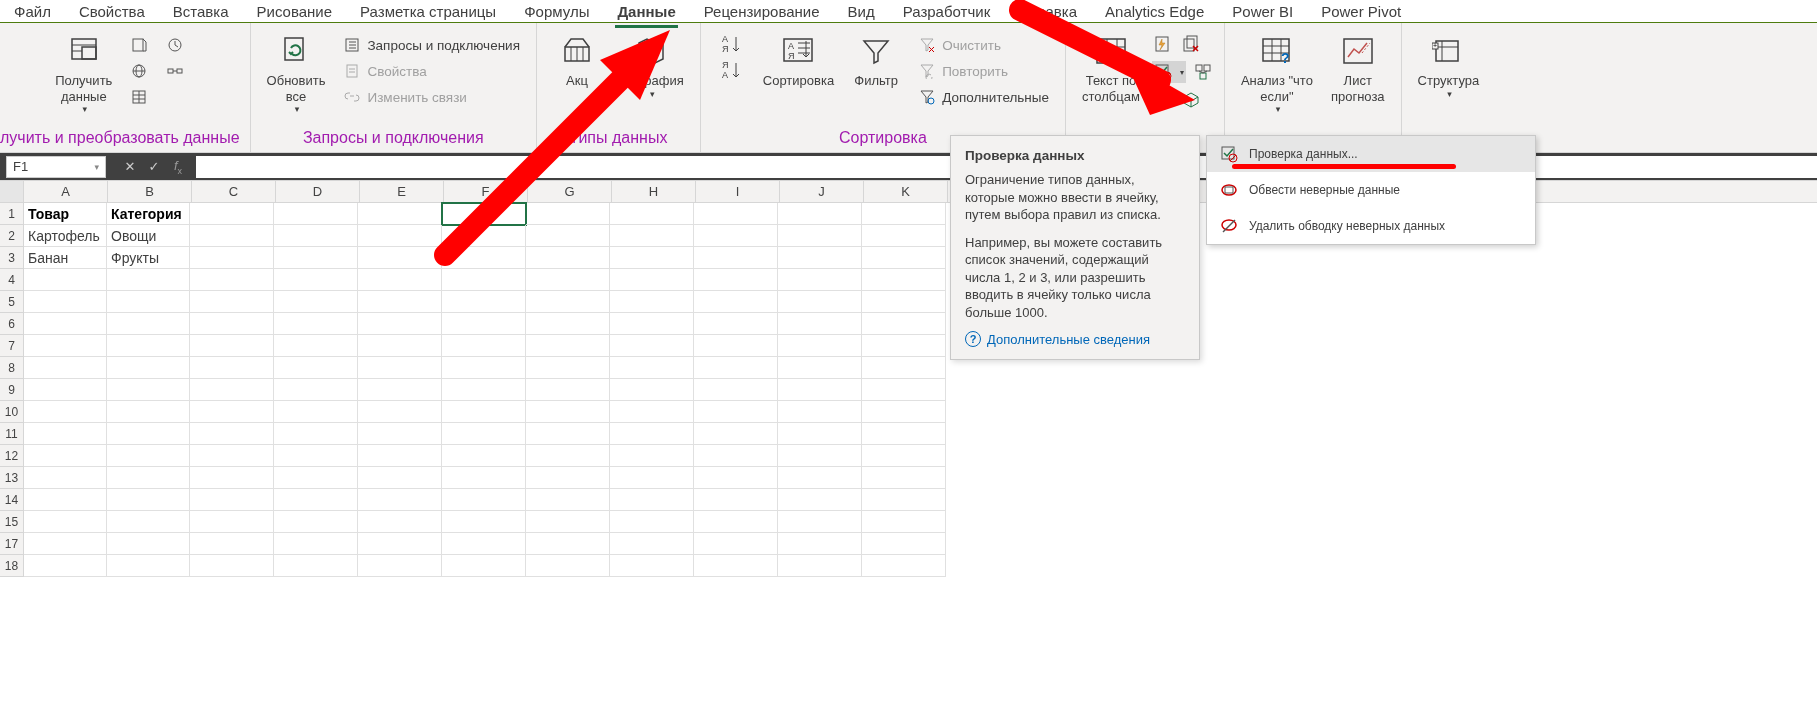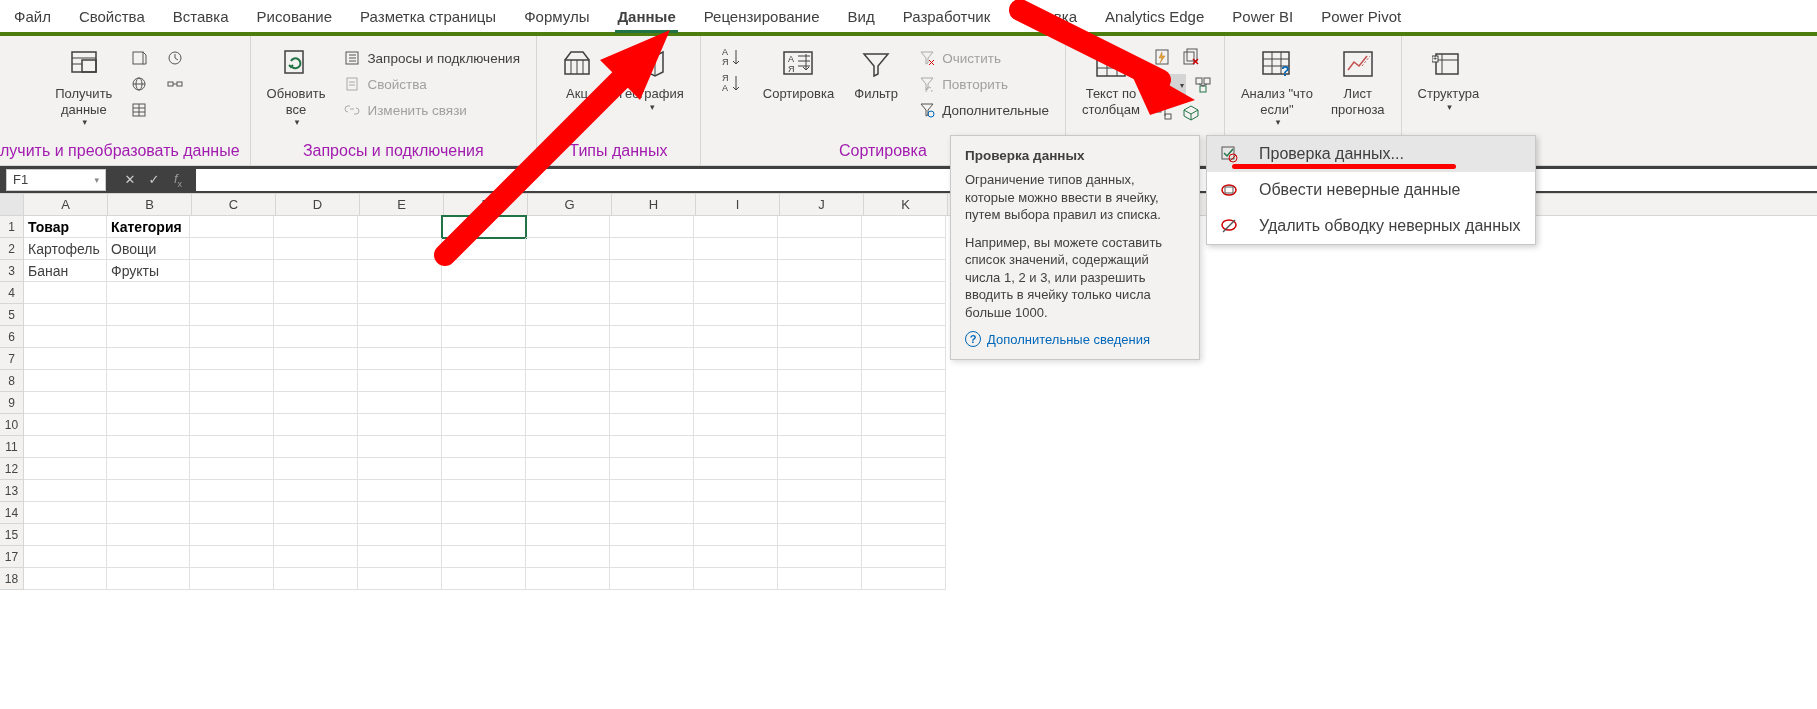--- a/index.html
+++ b/index.html
@@ -1,19 +1,19 @@
 <!DOCTYPE html>
 <html><head>
 <meta charset="utf-8">
 <style>
   * { box-sizing: border-box; margin: 0; padding: 0; font-family: "Segoe UI", Arial, sans-serif; }
   body { background: #fff; width: 1817px; height: 709px; overflow: hidden; position: relative; font-size: 14px; color: #404040; }
 
   
-  .tabs { display: flex; align-items: center; height: 36px; padding-left: 0; border-bottom: 4px solid #4d7c0f; background: #fff; }
+  .tabs { display: flex; align-items: center; height: 23px; padding-left: 0; border-bottom: 1px solid #4d7c0f; background: #fff; }
   .tab { padding: 8px 14px 7px; font-size: 15px; color: #404040; cursor: pointer; position: relative; }
   .tab.active { font-weight: 600; }
   .tab.active::after { content: ""; position: absolute; left: 12px; right: 12px; bottom: -1px; height: 3px; background: #217346; }
 
   
   .ribbon { display: flex; height: 130px; background: #f3f2f1; border-bottom: 1px solid #d6d6d6; }
   .group { display: flex; flex-direction: column; align-items: center; justify-content: flex-start; padding: 4px 10px 2px; border-right: 1px solid #d6d6d6; }
   .group-body { display: flex; align-items: flex-start; flex: 1; gap: 6px; }
   .group-label { font-size: 16px; color: #a21caf; text-align: center; padding: 2px 0 3px; }
   .big-btn { display: flex; flex-direction: column; align-items: center; justify-content: flex-start; padding: 4px 6px; min-width: 60px; cursor: pointer; text-align: center; line-height: 1.2; font-size: 13px; }
@@ -47,21 +47,21 @@
 
   
   .tooltip-pop { position: absolute; left: 950px; top: 135px; width: 250px; background: #f3f2f1; border: 1px solid #c8c8c8; box-shadow: 2px 2px 6px rgba(0,0,0,0.15); padding: 12px 14px; font-size: 13px; color: #404040; z-index: 10; }
   .tooltip-pop .tt-title { font-weight: 700; margin-bottom: 8px; font-size: 13.5px; }
   .tooltip-pop p { margin-bottom: 10px; line-height: 1.35; }
   .tooltip-pop .more { color: #0067b8; display: flex; align-items: center; gap: 6px; cursor: pointer; }
   .tooltip-pop .more .q { width: 16px; height: 16px; border: 1.5px solid #0067b8; border-radius: 50%; display: inline-flex; align-items: center; justify-content: center; font-size: 11px; font-weight: 700; }
 
   
   .dropdown { position: absolute; left: 1206px; top: 135px; width: 330px; background: #fff; border: 1px solid #c8c8c8; box-shadow: 2px 2px 6px rgba(0,0,0,0.2); z-index: 20; }
-  .dropdown .item { display: flex; align-items: center; gap: 20px; padding: 8px 12px; font-size: 16px; cursor: pointer; }
+  .dropdown .item { display: flex; align-items: center; gap: 10px; padding: 8px 12px; font-size: 12px; cursor: pointer; }
   .dropdown .item:hover, .dropdown .item.hover { background: #e6e6e6; }
   .dropdown .item .dd-icon { width: 20px; height: 20px; display: inline-flex; align-items: center; justify-content: center; }
 
   
   .overlay { position: absolute; left: 0; top: 0; pointer-events: none; z-index: 30; }
 
   
   .red-underline { position: absolute; left: 1232px; top: 164px; width: 224px; height: 5px; background: #ff0000; border-radius: 3px; z-index: 31; }
 
   svg { display: block; }

